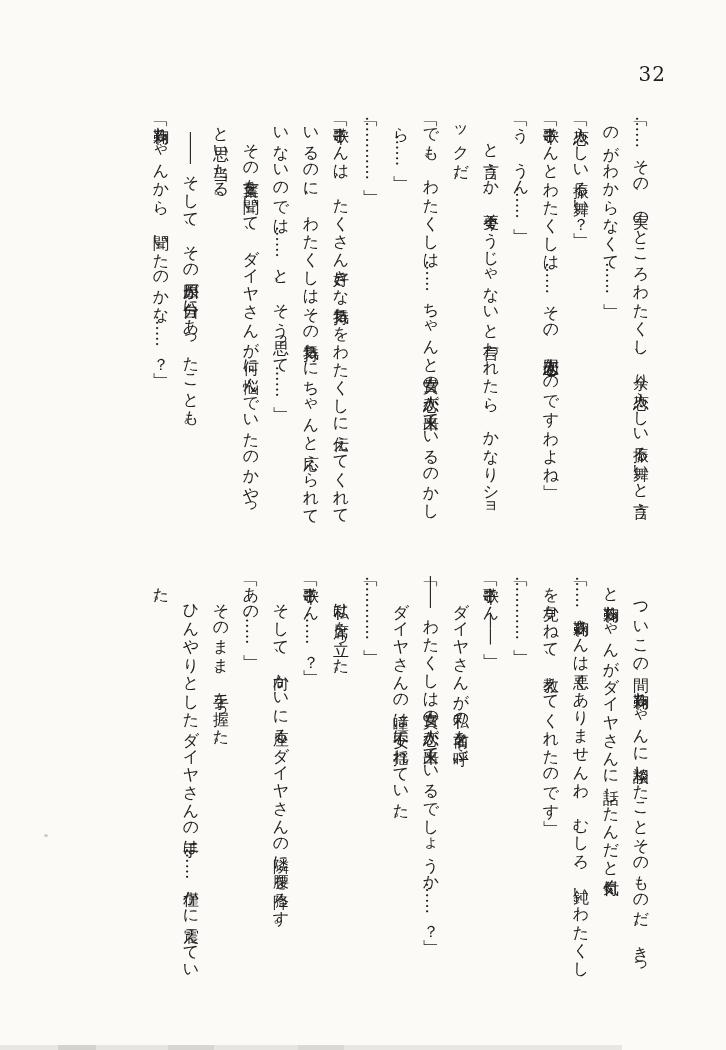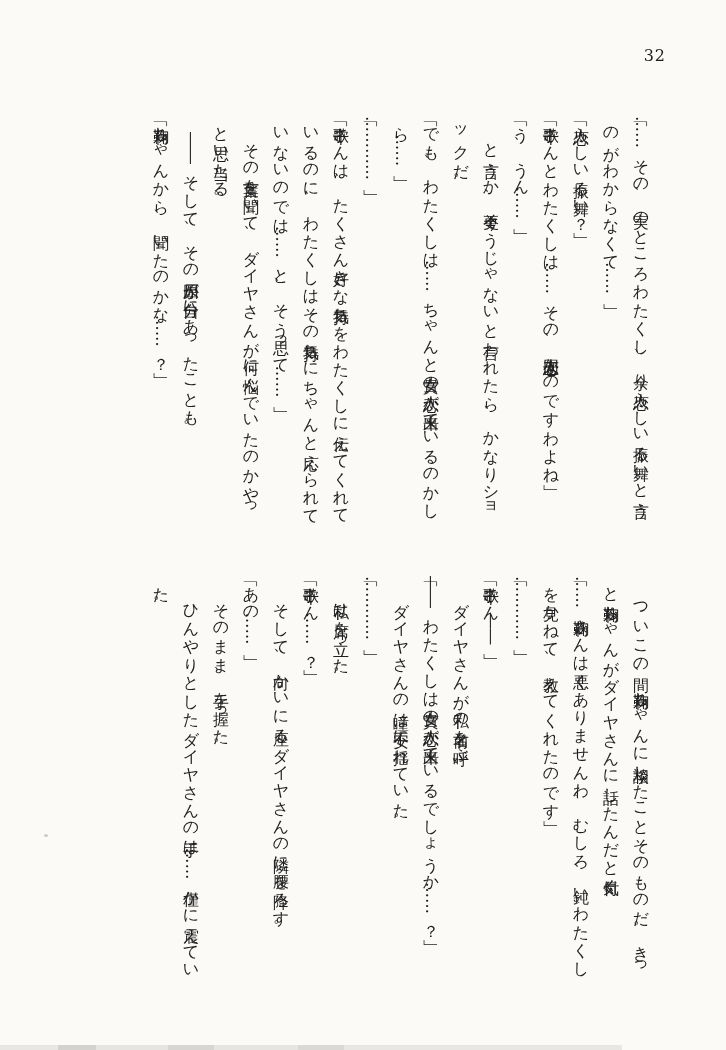--- a/index.html
+++ b/index.html
@@ -13,23 +13,23 @@
     overflow: hidden;
     background: var(--paper, #fbfaf7);
     font-family: "DejaVu Serif", "Liberation Serif", serif;
   }
   .page {
     position: absolute;
     inset: 0;
   }
   .page-number {
     position: absolute;
-    top: 46px;
+    top: 62px;
     right: 60px;
-    font-size: 16px;
+    font-size: 20px;
     letter-spacing: 1px;
     color: var(--ink, #1e1e1e);
   }
   .band {
     position: absolute;
     right: 70px;
     height: 404px;
     writing-mode: vertical-rl;
     -webkit-writing-mode: vertical-rl;
     text-orientation: mixed;

